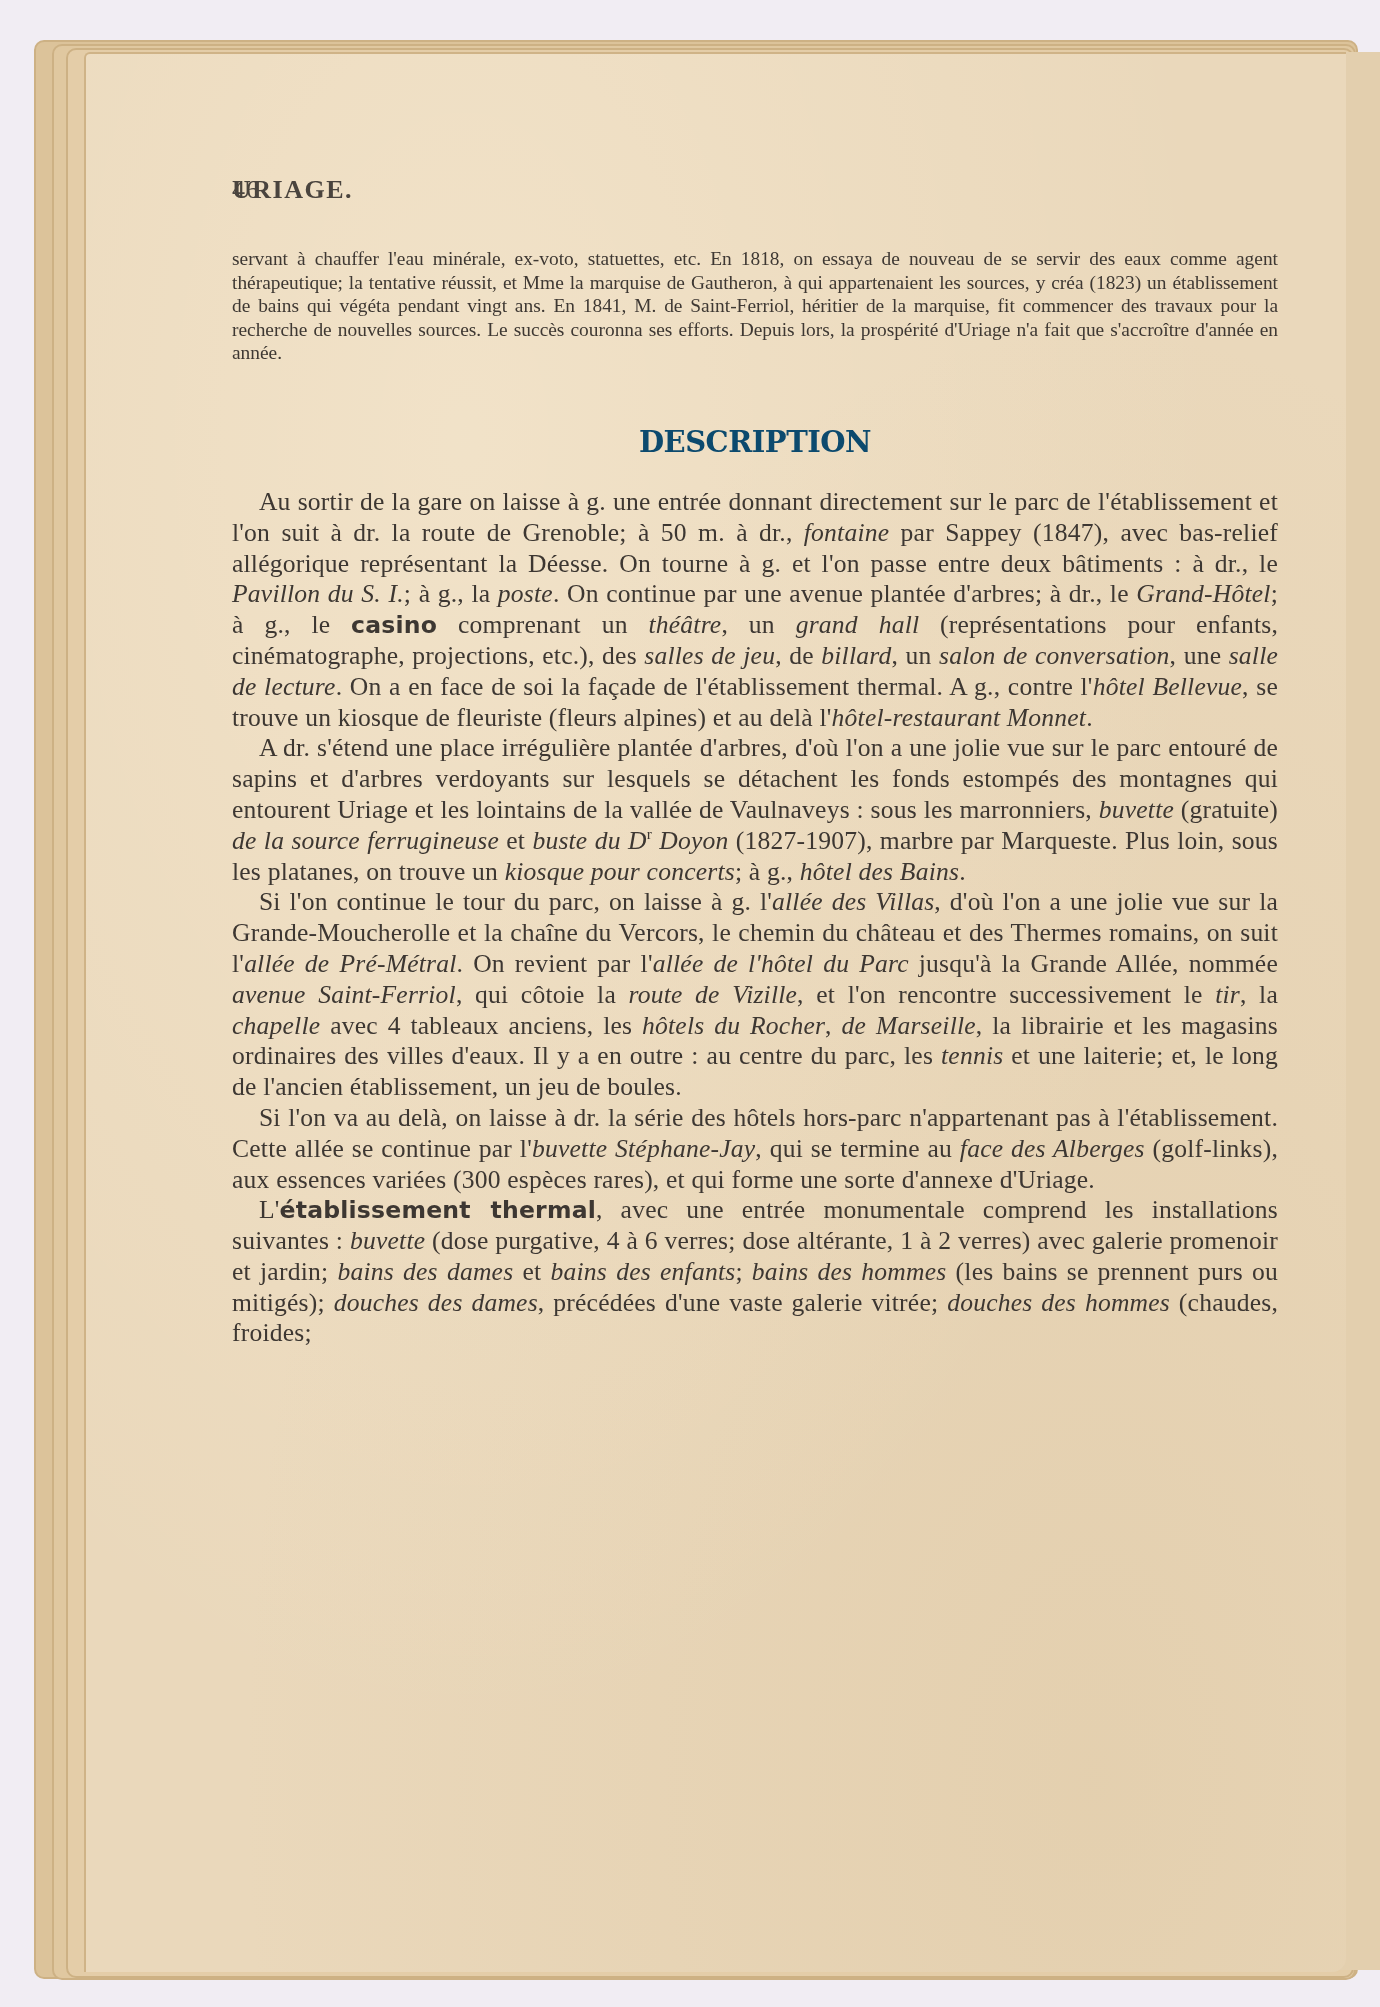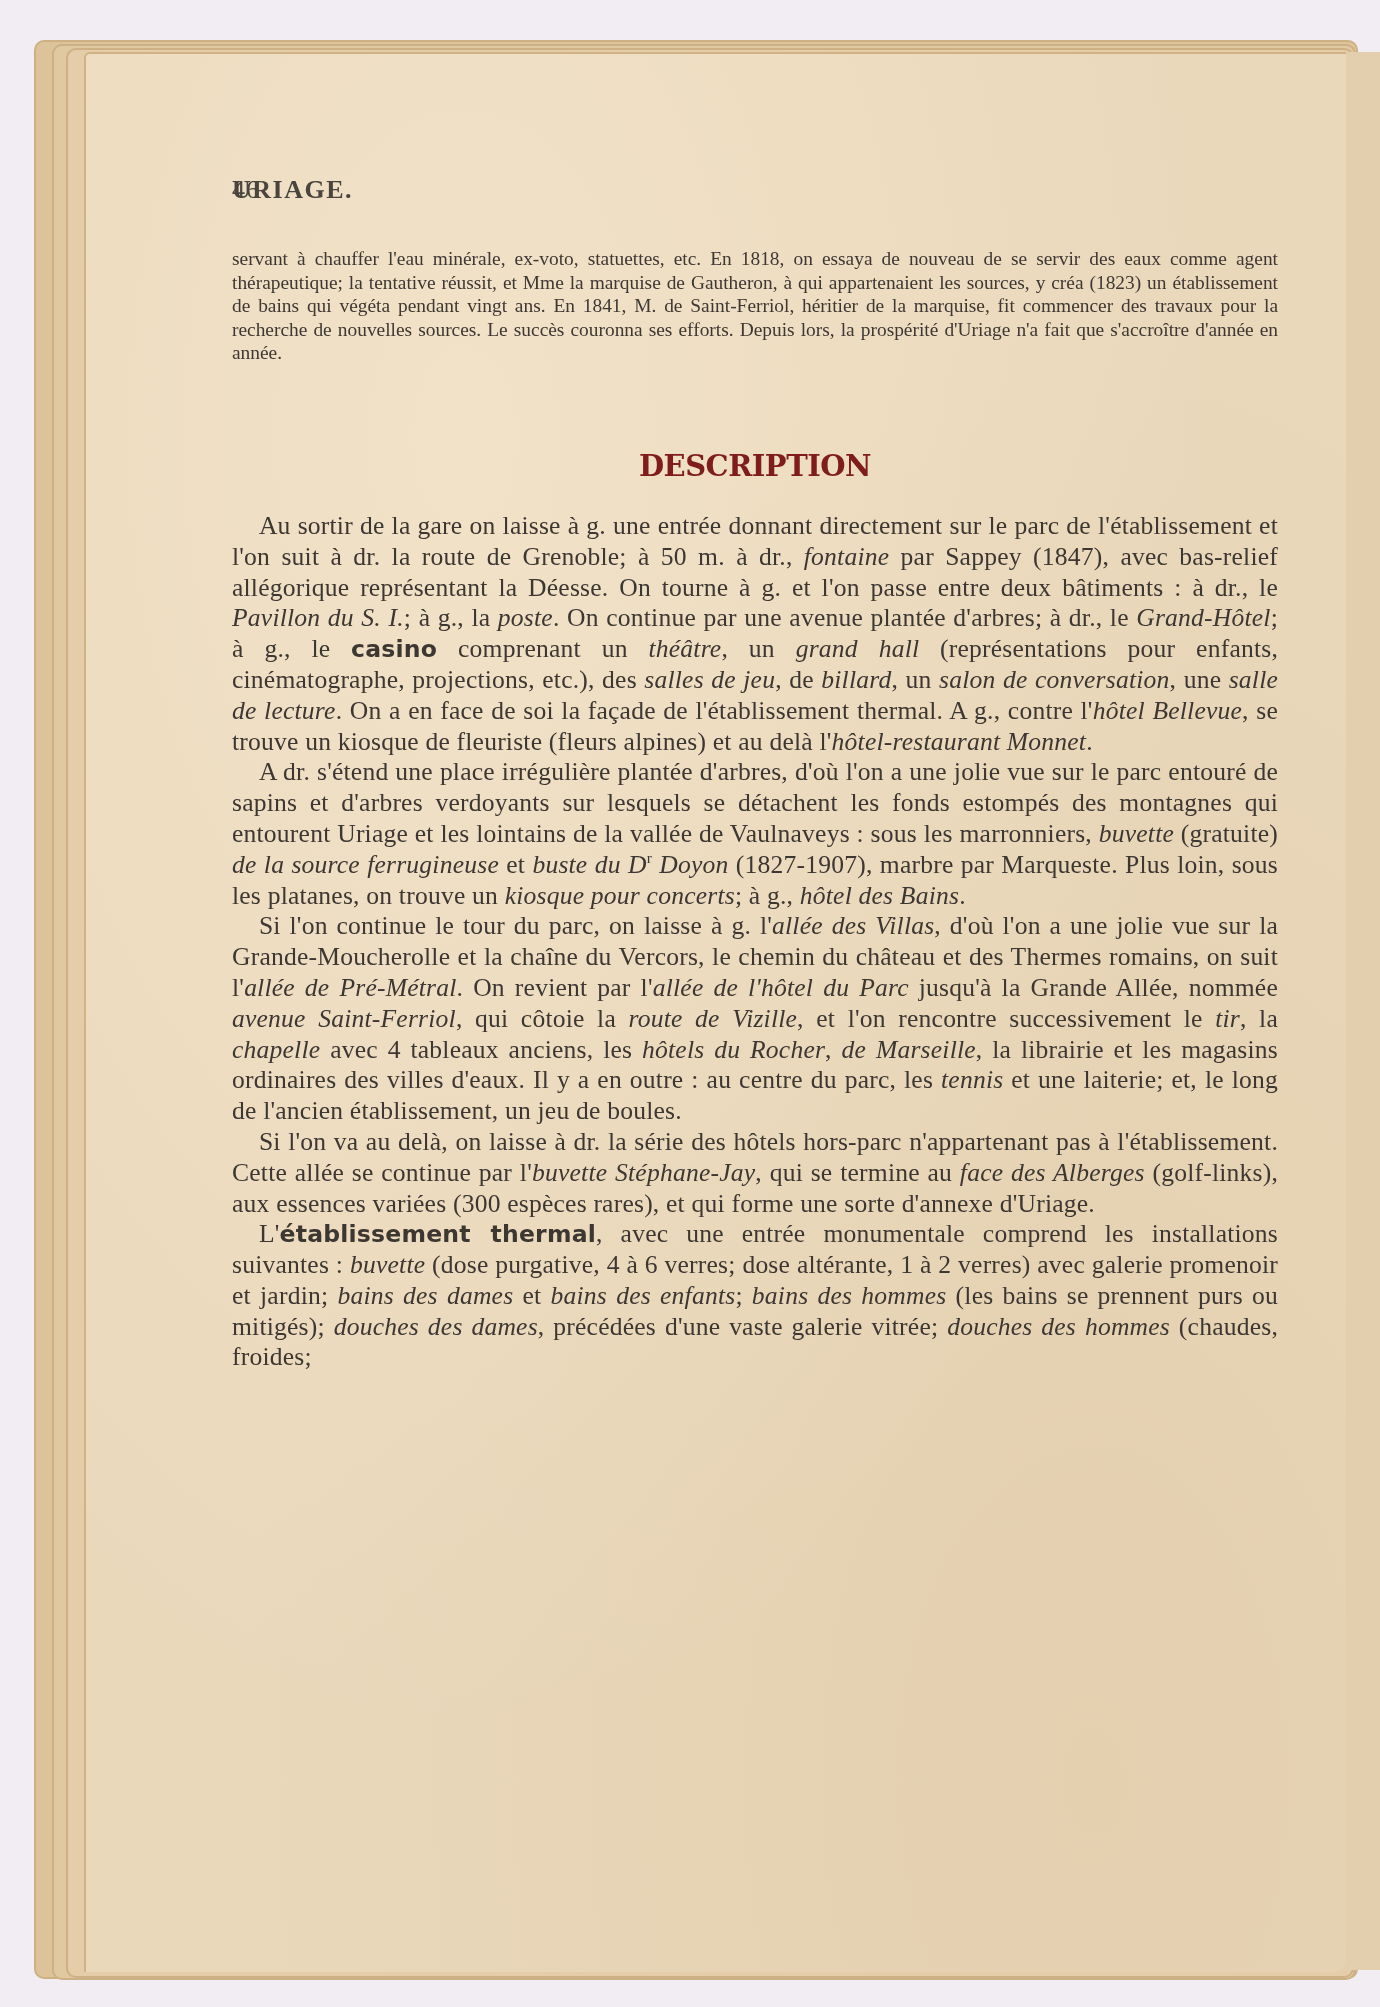--- a/index.html
+++ b/index.html
@@ -42,23 +42,23 @@
     }
     .header .num { position: absolute; left: 0; top: 0; letter-spacing: 1px; }
     .header .title { position: absolute; left: 0; right: 0; text-align: left; top: 0; letter-spacing: 1.5px; font-weight: bold; }
     .intro {
       margin-top: 32px;
       font-size: 19.4px; line-height: 23.6px;
       text-align: justify; color: #3e3833; font-family: Liberation Serif, serif;
     }
     .intro p { margin: 0; }
     .section-title {
-      text-align: center; margin-top: 84px; margin-bottom: 28px;
+      text-align: center; margin-top: 60px; margin-bottom: 28px;
       font-family: "DejaVu Serif", serif; font-weight: bold;
-      font-size: 29px; letter-spacing: -0.5px; color: #7f1d1d;
+      font-size: 29px; letter-spacing: -0.5px; color: #0c4a6e;
     }
     .body {
       font-size: 25.6px; line-height: 30.8px; text-align: justify;
       color: #3d3732;
       font-family: "Liberation Serif", serif;
       letter-spacing: 0.2px;
     }
     .body p { margin: 0; text-indent: 1.05em; }
     .body i { }
     .body .bold { font-family: "DejaVu Sans", sans-serif; font-weight: bold; font-size: 0.92em; }

